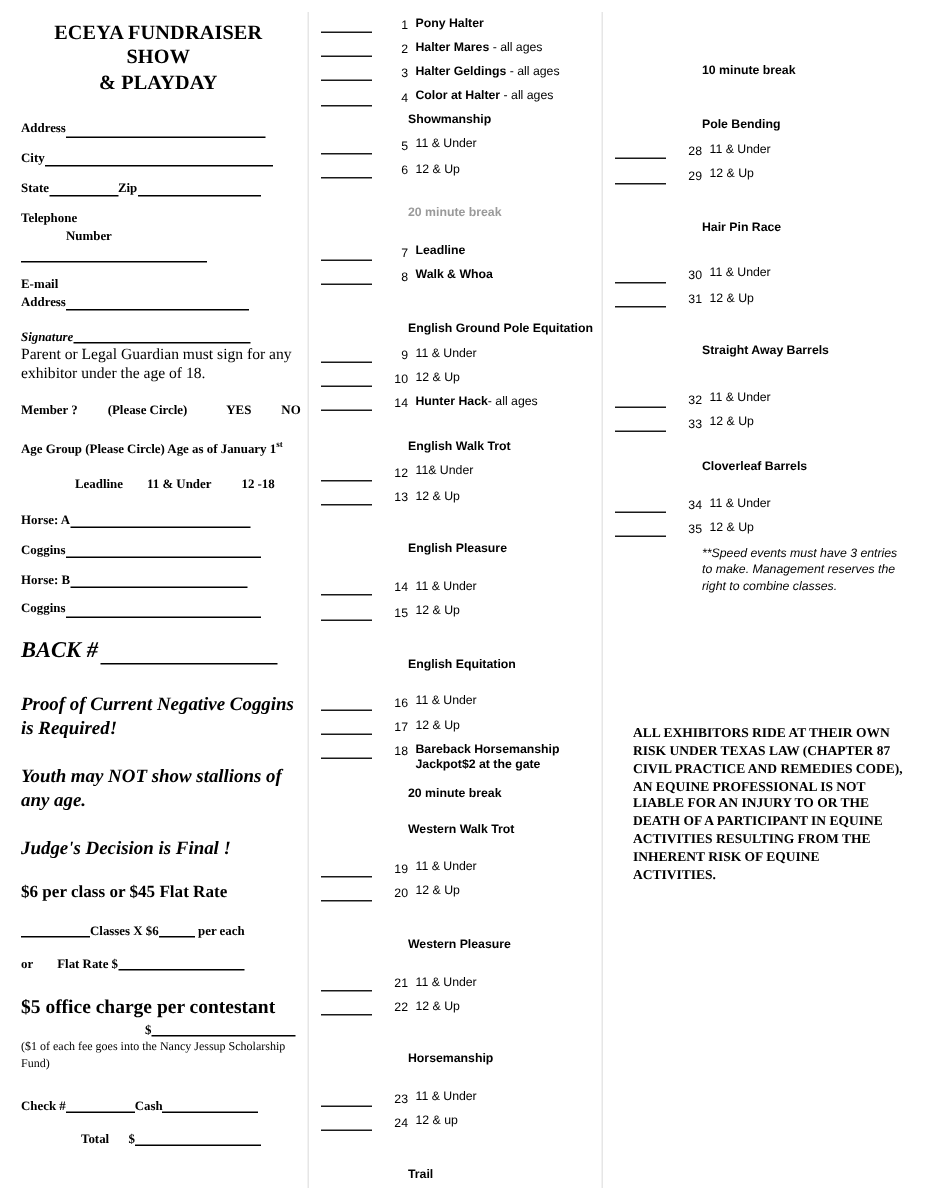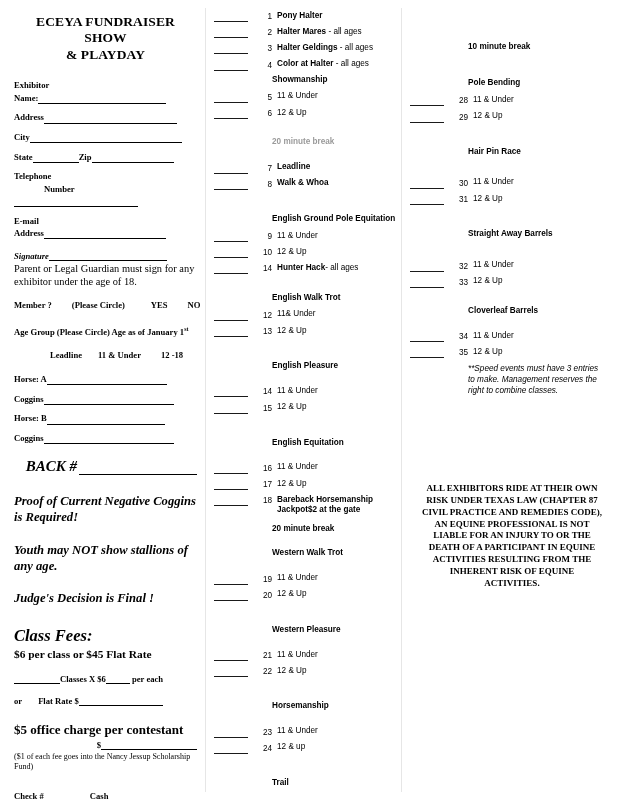--- a/index.html
+++ b/index.html
@@ -105,21 +105,20 @@
   }
   .leadline-row .sp1 { display: inline-block; width: 16px; }
   .leadline-row .sp2 { display: inline-block; width: 20px; }
 
   .back-num {
     font-size: 15px;
     font-weight: bold;
     font-style: italic;
     margin: 14px 0 18px 0;
     white-space: nowrap;
-    text-align: right;
   }
   .back-num .blk {
     display: inline-block;
     border-bottom: 1px solid #000;
     height: 13px;
     vertical-align: bottom;
     width: 118px;
     margin-left: 2px;
   }
 
@@ -286,44 +285,40 @@
     margin-top: 2px;
     padding-right: 18px;
   }
 
   .liability {
     font-family: "Liberation Serif", serif;
     font-size: 9px;
     font-weight: bold;
     line-height: 1.32;
     margin: 0 16px 0 20px;
-    text-align: center;
+    text-align: left;
   }
   .liability-wrap { margin-top: 86px; }
 </style>
 </head>
 <body>
 
 <div class="page">
 
   <div class="divider d1"></div>
   <div class="divider d2"></div>
 
   <div class="col-left">
 
     <div class="form-title">
       <div>ECEYA FUNDRAISER SHOW</div>
       <div>&amp; PLAYDAY</div>
     </div>
 
     <div>
-      <div class="fld two-line">
-        <span class="lbl">Exhibitor</span>
-        <span class="lbl" style="display:inline;">Name:</span><span class="blk" style="width:128px"></span>
-      </div>
 
       <div class="fld">
         <span class="lbl">Address</span><span class="blk" style="width:133px"></span>
       </div>
 
       <div class="fld">
         <span class="lbl">City</span><span class="blk" style="width:152px"></span>
       </div>
 
       <div class="fld">
@@ -374,21 +369,20 @@
     </div>
 
     <div class="back-num">
       <span>BACK #</span><span class="blk"></span>
     </div>
 
     <div class="notice">Proof of Current Negative Coggins is Required!</div>
     <div class="notice">Youth may NOT show stallions of any age.</div>
     <div class="notice">Judge's Decision is Final !</div>
 
-    <div class="fees-title">Class Fees:</div>
     <div class="fees-sub">$6 per class or $45 Flat Rate</div>
 
     <div class="fee-line">
       <span class="blk" style="width:46px"></span><span>Classes X  $6</span><span class="blk" style="width:24px"></span>
       <span>per each</span>
     </div>
 
     <div class="fee-line">
       <span>or</span><span class="sp"></span><span>Flat Rate</span>
       <span>$</span><span class="blk" style="width:84px"></span>

